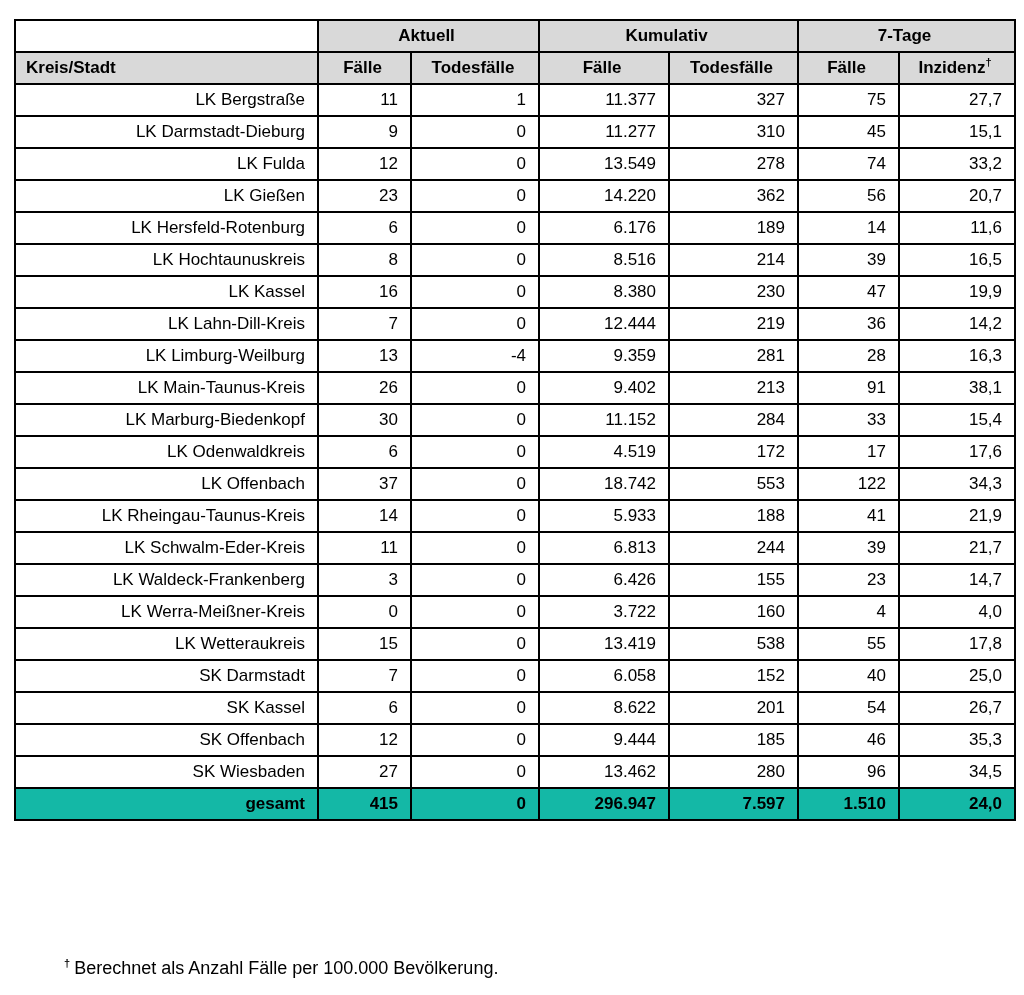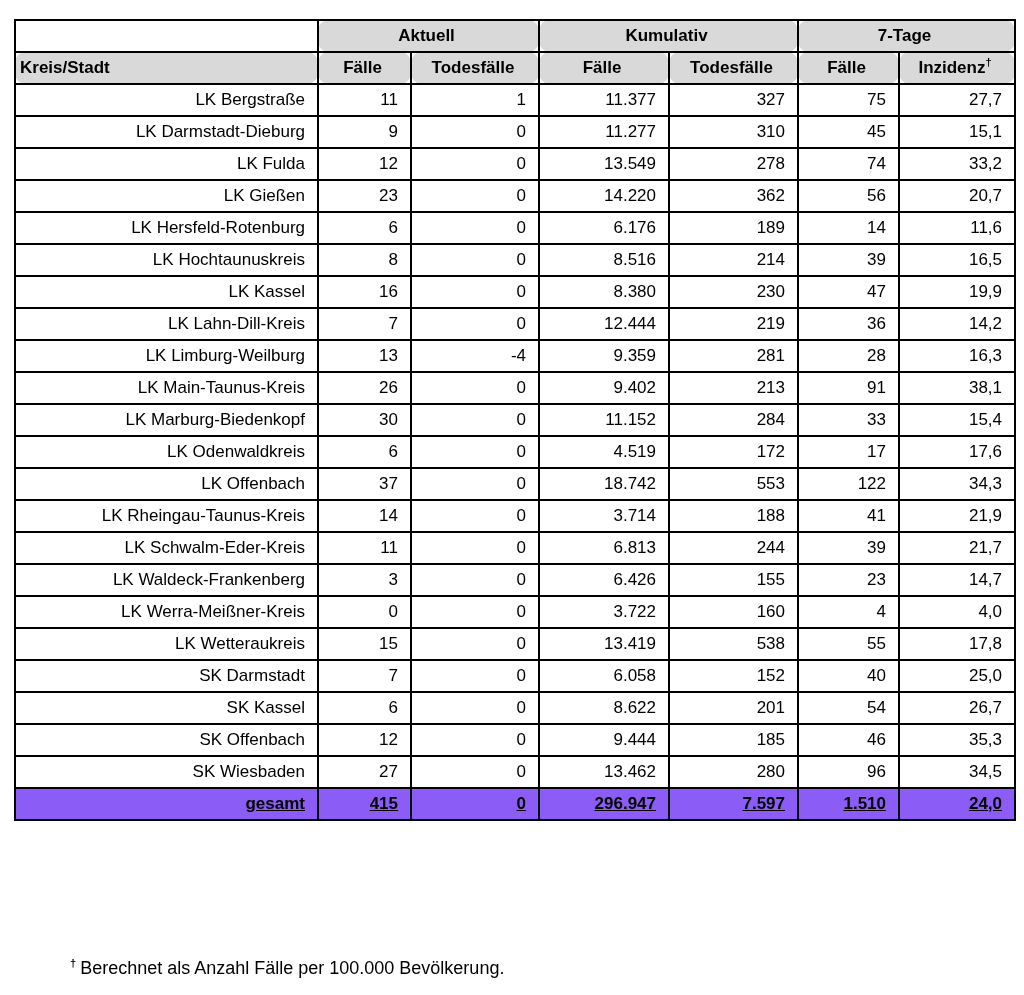--- a/index.html
+++ b/index.html
@@ -38,41 +38,39 @@
   td.blank {
     border: none;
     background: #ffffff;
   }
   thead th {
     background: #d9d9d9;
     font-weight: bold;
     font-size: 18px;
     text-align: center;
     padding: 0 6px;
-    border-radius: 11px;
   }
   thead th.kreis-head {
     text-align: left;
-    padding-left: 4px;
+    padding-left: 10px;
   }
   td.name-cell { text-align: right; }
   td.num       { text-align: right; }
   tr.total-row td {
-    background: #8b5cf6;
+    background: #14b8a6;
     font-weight: bold;
-    text-decoration: underline;
   }
   sup.dag {
     font-size: 11px;
     vertical-align: super;
     line-height: 0;
   }
   .footnote {
     position: absolute;
-    left: 70px;
+    left: 64px;
     top: 958px;
     font-size: 18px;
   }
   .footnote sup.dag { margin-right: 4px; font-weight: bold; }
 </style>
 </head>
 <body>
 
 <div class="page">
 
@@ -218,21 +216,21 @@
           <td class="num">0</td>
           <td class="num">18.742</td>
           <td class="num">553</td>
           <td class="num">122</td>
           <td class="num">34,3</td>
         </tr>
         <tr>
           <td class="name-cell">LK Rheingau-Taunus-Kreis</td>
           <td class="num">14</td>
           <td class="num">0</td>
-          <td class="num">3.714</td>
+          <td class="num">5.933</td>
           <td class="num">188</td>
           <td class="num">41</td>
           <td class="num">21,9</td>
         </tr>
         <tr>
           <td class="name-cell">LK Schwalm-Eder-Kreis</td>
           <td class="num">11</td>
           <td class="num">0</td>
           <td class="num">6.813</td>
           <td class="num">244</td>

